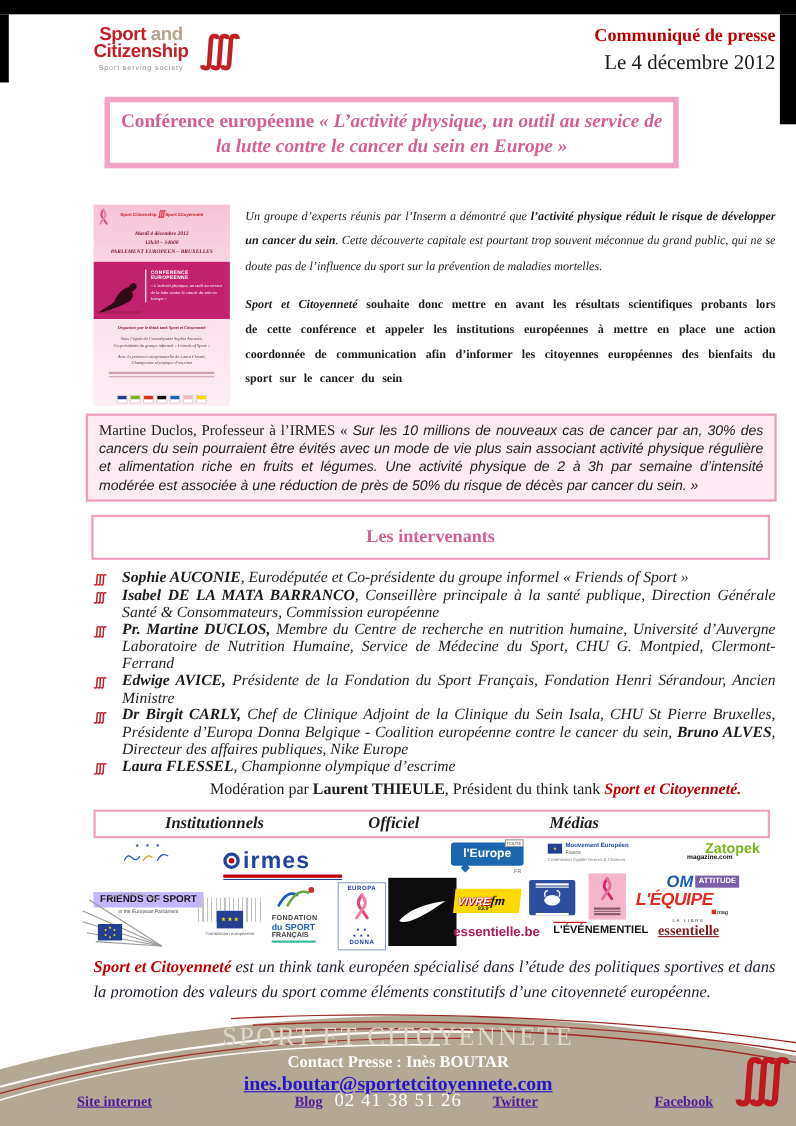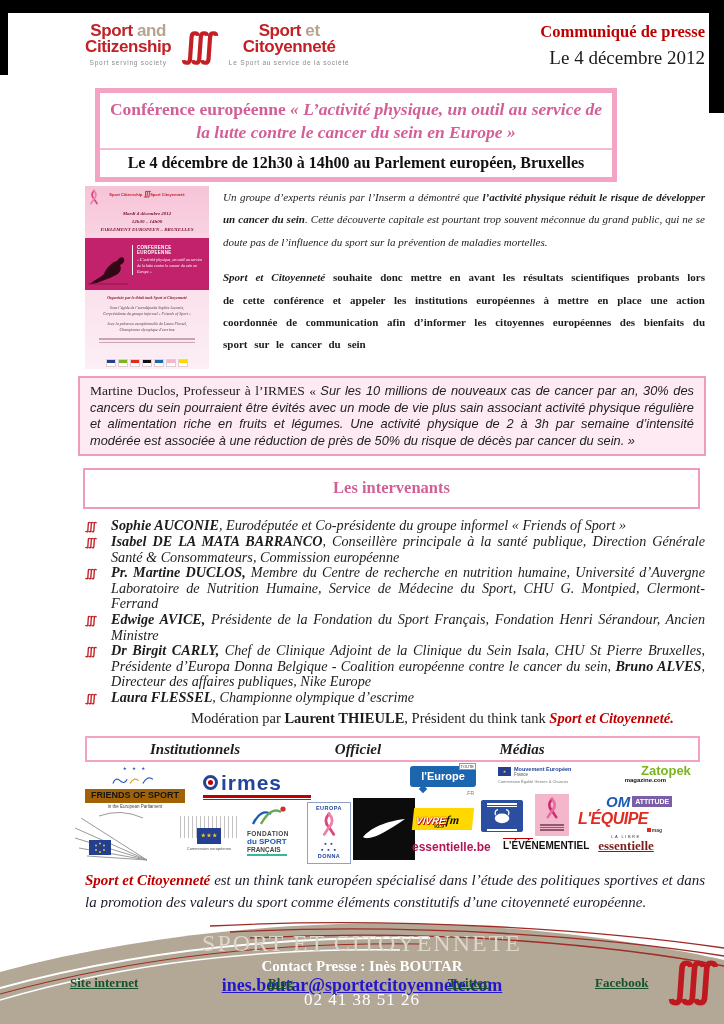--- a/index.html
+++ b/index.html
@@ -95,21 +95,21 @@
   .partners-box span { position:absolute; top:3px; transform:translateX(-50%);
                        font-weight:bold; font-style:italic; font-size:15px; color:#1c1c1c; }
   .ph1 { left:108px; } .ph2 { left:271px; } .ph3 { left:435px; }
 
   
   .logos { position:absolute; left:85px; top:766px; width:620px; height:100px; }
   .tile { position:absolute; }
 
   .lg-friends { left:0; top:0; width:100px; text-align:center; }
   .lg-friends .stars { font:4.5px "Liberation Sans", sans-serif; color:#2a52be; letter-spacing:2px; }
-  .lg-friends .band { background:#a16207; font:bold 9px/1.5 "Liberation Sans", sans-serif; color:#151515; }
+  .lg-friends .band { background:#c4b5fd; font:bold 9px/1.5 "Liberation Sans", sans-serif; color:#151515;margin-top:22px; }
   .lg-friends .tag { font:4.5px "Liberation Sans", sans-serif; color:#444; margin-top:1px; }
 
   .lg-irmes { left:118px; top:6px; width:108px; }
   .lg-irmes .row { display:flex; align-items:center; gap:3px; }
   .lg-irmes .circ { width:15px; height:15px; border:3px solid #24449c; border-radius:50%; position:relative; }
   .lg-irmes .circ i { position:absolute; left:2px; top:2px; width:5px; height:5px; background:#c00000; border-radius:50%; }
   .lg-irmes .word { font:bold 21px/1 "Liberation Sans", sans-serif; color:#24449c; letter-spacing:1px; }
   .lg-irmes .bar { height:2.5px; background:#c00000; margin-top:2px; }
   .lg-irmes .bar2 { height:1px; background:#24449c; margin-top:1px; }
 
@@ -194,21 +194,21 @@
   .footer { position:absolute; left:0; top:908px; width:724px; height:116px; background:#fff; }
   .footer svg.deco { position:absolute; left:0; top:0; }
   .f-title { position:absolute; left:0; right:0; top:22px; text-align:center; color:#ddd6ca;
              font-size:24px; letter-spacing:2px; }
   .f-contact { position:absolute; left:0; right:0; top:50px; text-align:center; color:#fff;
                font-weight:bold; font-size:15px; }
   .f-email { position:absolute; left:0; right:0; top:67px; text-align:center; }
   .f-email a { color:#2417c9; font-weight:bold; font-size:18px; text-decoration:underline; cursor:pointer; }
   .f-phone { position:absolute; left:0; right:0; top:82px; text-align:center; color:#fff;
              font-size:17px; letter-spacing:1px; }
-  .f-link { position:absolute; top:67px; color:#14532d; font-weight:bold; font-size:13px;
+  .f-link { position:absolute; top:85px; color:#4c1d95; font-weight:bold; font-size:13px;
             text-decoration:underline; cursor:pointer; }
   .fl-site { left:70px; } .fl-blog { left:268px; } .fl-tw { left:448px; } .fl-fb { left:595px; }
   .f-mark { position:absolute; left:668px; top:48px; font-size:46px; line-height:1; color:#c0181f; }
 </style>
 </head>
 <body>
 
 <div>
 
   <div class="frame-top"></div>
@@ -216,35 +216,29 @@
   <div class="frame-right"></div>
 
   <div class="header">
     <div class="logo-group">
       <div class="logo-block">
         <div class="logo-line"><span>Sport</span> <span class="mut">and</span></div>
         <div class="logo-line"><span>Citizenship</span></div>
         <div class="logo-tag">Sport serving society</div>
       </div>
       <div class="sss header-mark">∫∫∫</div>
-      <div class="logo-block">
-        <div class="logo-line"><span>Sport</span> <span class="mut">et</span></div>
-        <div class="logo-line"><span>Citoyenneté</span></div>
-        <div class="logo-tag">Le Sport au service de la société</div>
-      </div>
     </div>
     <div class="header-right">
       <div class="press">Communiqué de presse</div>
       <div class="date">Le 4 décembre 2012</div>
     </div>
   </div>
 
   <div class="title-box">
     <div class="tb-line1"><span>Conférence européenne </span><span class="it">« L’activité physique, un outil au service de la lutte contre le cancer du sein en Europe »</span></div>
-    <div class="tb-line2">Le 4 décembre de 12h30 à 14h00 au Parlement européen, Bruxelles</div>
   </div>
 
   <div class="body-row">
     <div class="poster">
       <svg class="poster-ribbon" width="10" height="16" viewBox="0 0 20 30">
         <path d="M10 2 C5 8 5 14 10 19 L16 28" stroke="#e0457b" stroke-width="3.4" fill="none" stroke-linecap="round"></path>
         <path d="M10 2 C15 8 15 14 10 19 L4 28" stroke="#ef7fa8" stroke-width="3.4" fill="none" stroke-linecap="round"></path>
       </svg>
       <div class="poster-logos">
         <span>Sport Citizenship</span> <span class="sss">∫∫∫</span> <span>Sport Citoyenneté</span>

